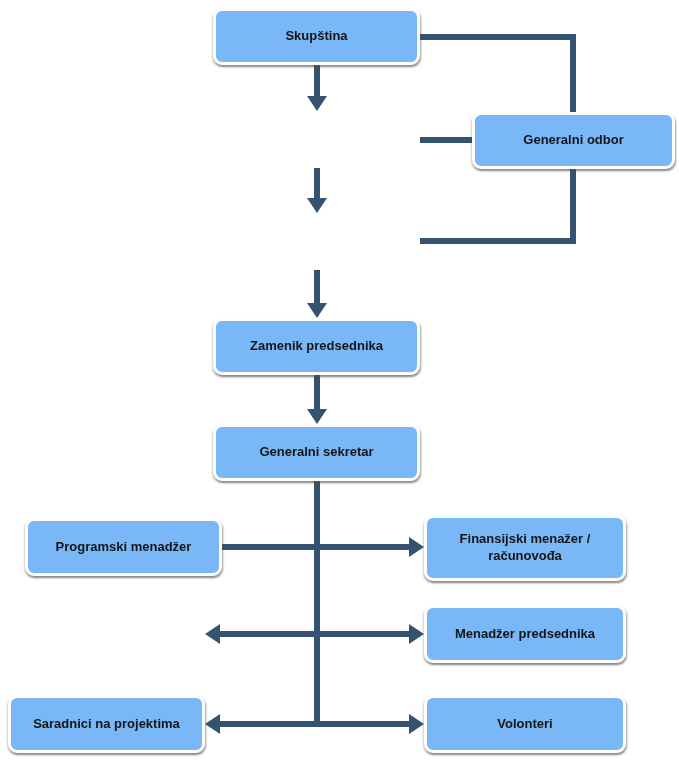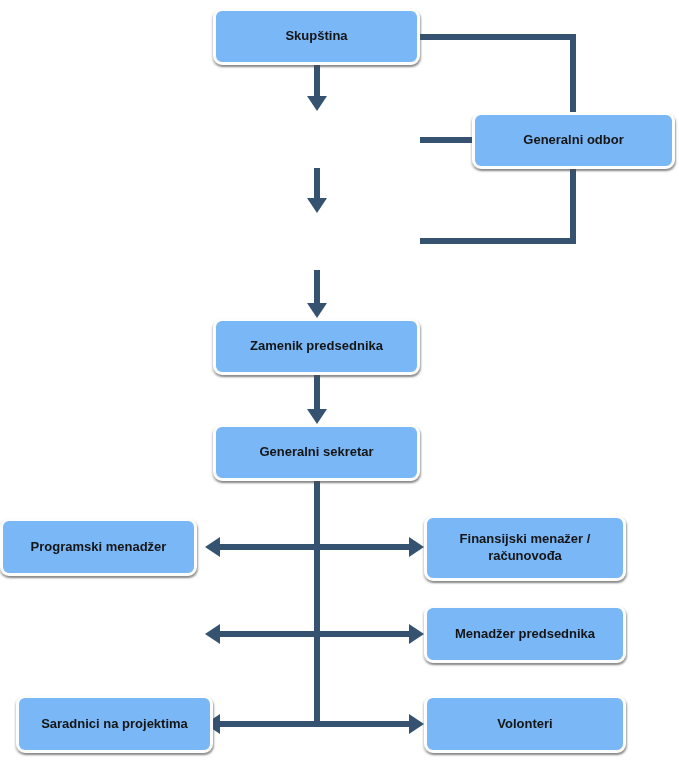--- a/index.html
+++ b/index.html
@@ -63,24 +63,24 @@
   <div class="box" style="left:213px;top:8px;width:207px;height:57px">Skupština</div>
 
 
   <div class="box" style="left:472px;top:112px;width:203px;height:57px">Generalni odbor</div>
 
 
   <div class="box" style="left:213px;top:318px;width:207px;height:57px">Zamenik predsednika</div>
 
   <div class="box" style="left:213px;top:424px;width:207px;height:57px">Generalni sekretar</div>
 
-  <div class="box" style="left:0;top:518px;width:197px;height:58px">Programski menadžer</div>
+  <div class="box" style="left:25px;top:518px;width:197px;height:58px">Programski menadžer</div>
 
   <div class="box" style="left:424px;top:515px;width:202px;height:66px">Finansijski menažer / računovođa</div>
 
 
   <div class="box" style="left:424px;top:605px;width:202px;height:58px">Menadžer predsednika</div>
 
-  <div class="box" style="left:16px;top:695px;width:197px;height:58px">Saradnici na projektima</div>
+  <div class="box" style="left:8px;top:695px;width:197px;height:58px">Saradnici na projektima</div>
 
   <div class="box" style="left:424px;top:695px;width:202px;height:58px">Volonteri</div>
 
 </div>
 
 </body></html>

